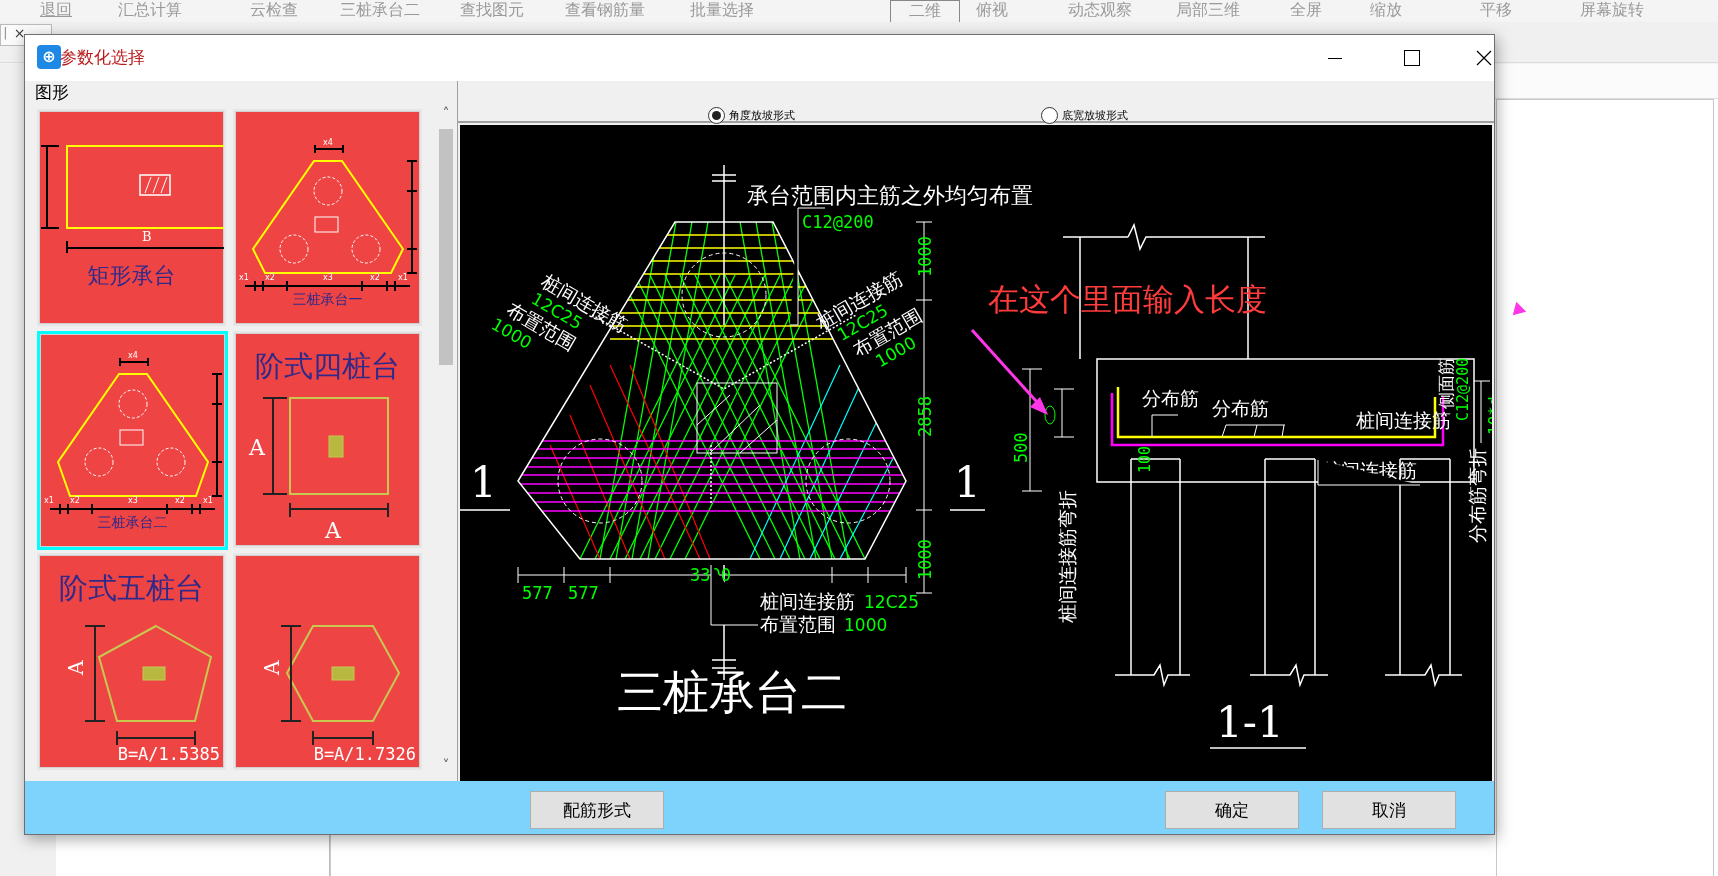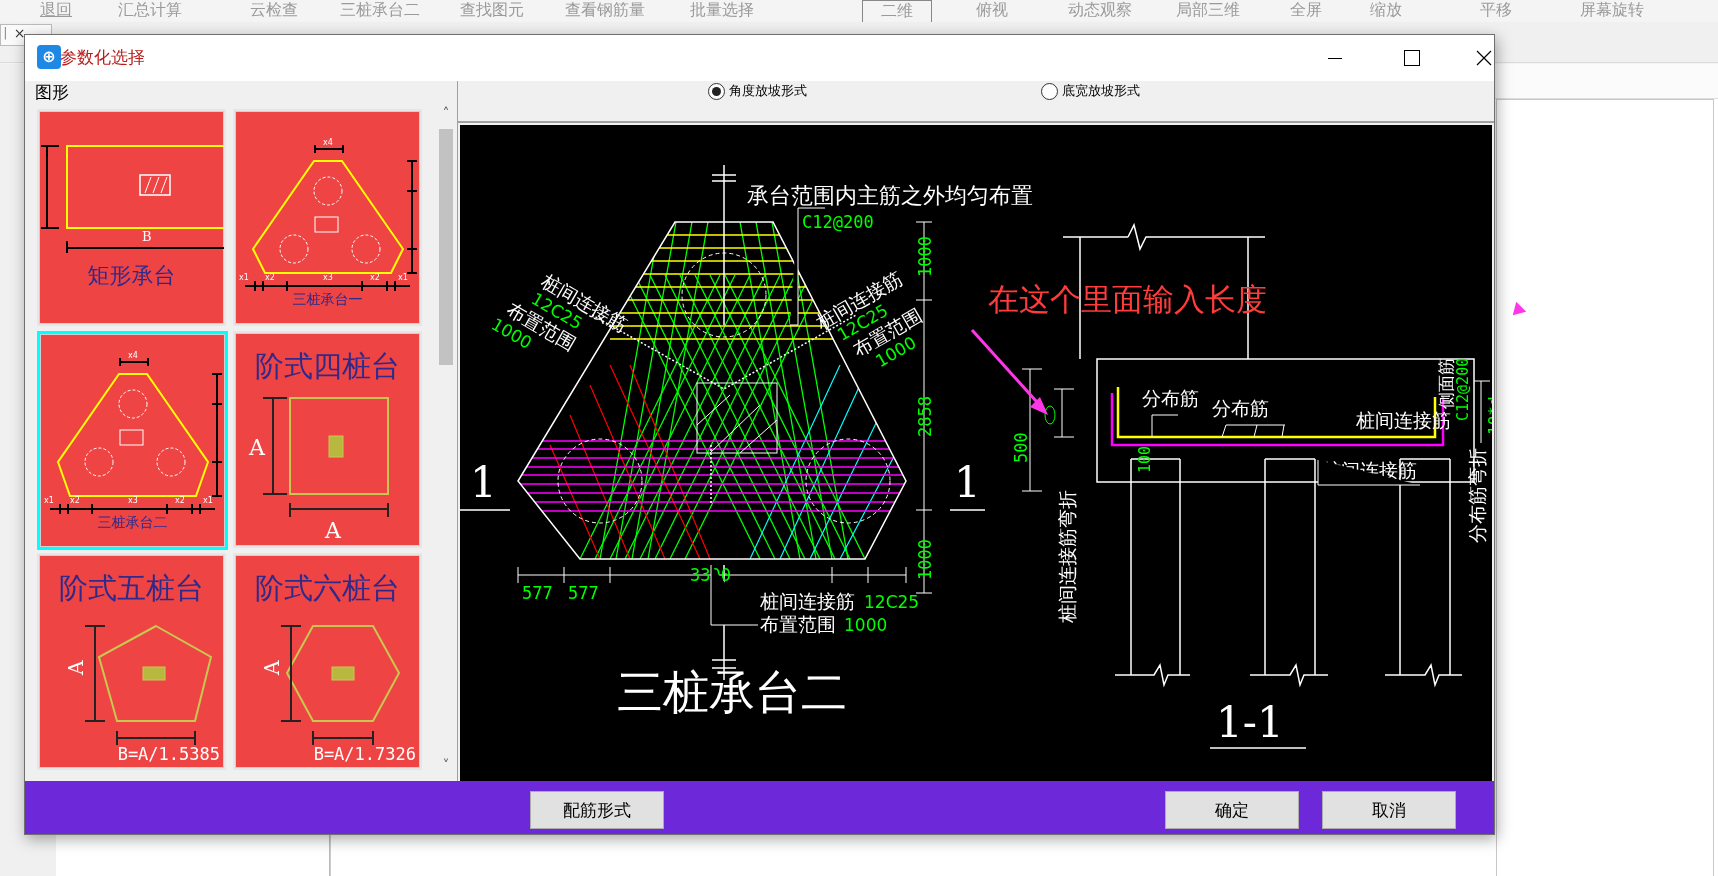--- a/index.html
+++ b/index.html
@@ -35,40 +35,40 @@
   .thumb svg{position:absolute;left:0;top:0;}
   .thumb .cap{position:absolute;width:100%;text-align:center;color:#2f2a8a;font-family:"DejaVu Serif","Liberation Serif",serif;}
   .thumb .formula{position:absolute;right:4px;bottom:4px;color:#fff;font-family:"DejaVu Sans Mono","Liberation Mono",monospace;font-size:17px;}
   .vscroll{position:absolute;left:410px;top:24px;width:22px;height:672px;background:#f0f0f0;}
   .vs-up,.vs-down{position:absolute;left:0;width:22px;height:20px;text-align:center;font-size:14px;color:#606060;cursor:pointer;}
   .vs-up{top:0;}
   .vs-down{bottom:0;}
   .vs-thumb{position:absolute;left:4px;top:24px;width:14px;height:236px;background:#c2c2c2;cursor:pointer;}
 
   .right-top{position:absolute;left:433px;top:46px;width:1036px;height:40px;background:#f0f0f0;border-bottom:2px solid #a0a0a0;}
-  .radio{position:absolute;top:1px;display:flex;align-items:center;font-size:13px;cursor:pointer;}
+  .radio{position:absolute;top:26px;display:flex;align-items:center;font-size:11px;cursor:pointer;}
   .radio .dot{width:15px;height:15px;border:1px solid #333;border-radius:50%;background:#fff;margin-right:4px;position:relative;}
   .radio .dot.on::after{content:"";position:absolute;left:3px;top:3px;width:9px;height:9px;border-radius:50%;background:#222;}
   .canvas{position:absolute;left:435px;top:90px;width:1032px;height:656px;background:#000;overflow:hidden;}
 
-  .footer{position:absolute;left:0;top:746px;width:1469px;height:53px;background:#6d28d9;}
+  .footer{position:absolute;left:0;top:746px;width:1469px;height:53px;background:#7dd3fc;}
   .btn{position:absolute;top:10px;height:36px;background:#e1e1e1;border:1px solid #adadad;font-size:17px;display:flex;align-items:center;justify-content:center;cursor:pointer;}
 </style>
 </head>
 <body>
 
 <div class="bg-toolbar1">
   <span class="bg-tb-text" style="left:40px;text-decoration:underline;">退回</span>
   <span class="bg-tb-text" style="left:118px;">汇总计算</span>
   <span class="bg-tb-text" style="left:250px;">云检查</span>
   <span class="bg-tb-text" style="left:340px;">三桩承台二</span>
   <span class="bg-tb-text" style="left:460px;">查找图元</span>
   <span class="bg-tb-text" style="left:565px;">查看钢筋量</span>
   <span class="bg-tb-text" style="left:690px;">批量选择</span>
-  <span class="bg-tb-text" style="left:862px;border:1px solid #888;padding:0 18px;">二维</span>
+  <span class="bg-tb-text" style="left:890px;border:1px solid #888;padding:0 18px;">二维</span>
   <span class="bg-tb-text" style="left:976px;">俯视</span>
   <span class="bg-tb-text" style="left:1068px;">动态观察</span>
   <span class="bg-tb-text" style="left:1176px;">局部三维</span>
   <span class="bg-tb-text" style="left:1290px;">全屏</span>
   <span class="bg-tb-text" style="left:1370px;text-align:right;">缩放</span>
   <span class="bg-tb-text" style="left:1480px;">平移</span>
   <span class="bg-tb-text" style="left:1580px;">屏幕旋转</span>
 </div>
 <div class="bg-toolbar2"></div>
 <div class="bg-pin">ᛁ ×</div>
@@ -171,21 +171,20 @@
           <path d="M117 71 L172 102 L156 166 L78 166 L60 102 Z" stroke="#c8c850" stroke-width="2" fill="none"></path>
           <rect x="104" y="112" width="22" height="13" stroke="#c8c850" fill="#b8b840"></rect>
           <path d="M56 71 L56 166 M46 71 L66 71 M46 166 L66 166" stroke="#222" stroke-width="2"></path>
           <path d="M78 183 L156 183 M78 176 L78 190 M156 176 L156 190" stroke="#222" stroke-width="2"></path>
           <text x="34" y="130" fill="#fff" font-size="20" font-family="DejaVu Serif, serif" transform="rotate(-90 34 120)">A</text>
         </svg>
         <div class="formula">B=A/1.5385</div>
       </div>
 
       <div class="thumb" style="left:200px;top:448px;">
-        <div class="cap" style="top:14px;font-size:29px;">阶式六桩台</div>
         <svg width="185" height="213">
           <path d="M78 71 L138 71 L164 118 L138 166 L78 166 L52 118 Z" stroke="#c8c850" stroke-width="2" fill="none"></path>
           <rect x="97" y="112" width="22" height="13" stroke="#c8c850" fill="#b8b840"></rect>
           <path d="M56 71 L56 166 M46 71 L66 71 M46 166 L66 166" stroke="#222" stroke-width="2"></path>
           <path d="M78 183 L138 183 M78 176 L78 190 M138 176 L138 190" stroke="#222" stroke-width="2"></path>
           <text x="34" y="130" fill="#fff" font-size="20" font-family="DejaVu Serif, serif" transform="rotate(-90 34 120)">A</text>
         </svg>
         <div class="formula">B=A/1.7326</div>
       </div>
     </div>

